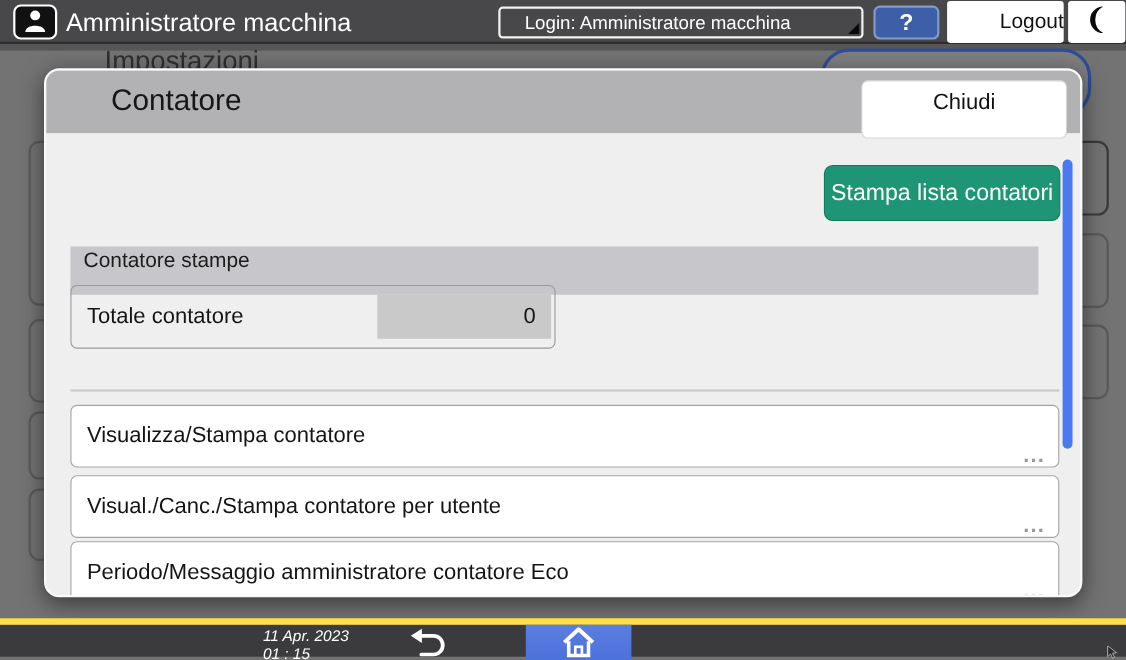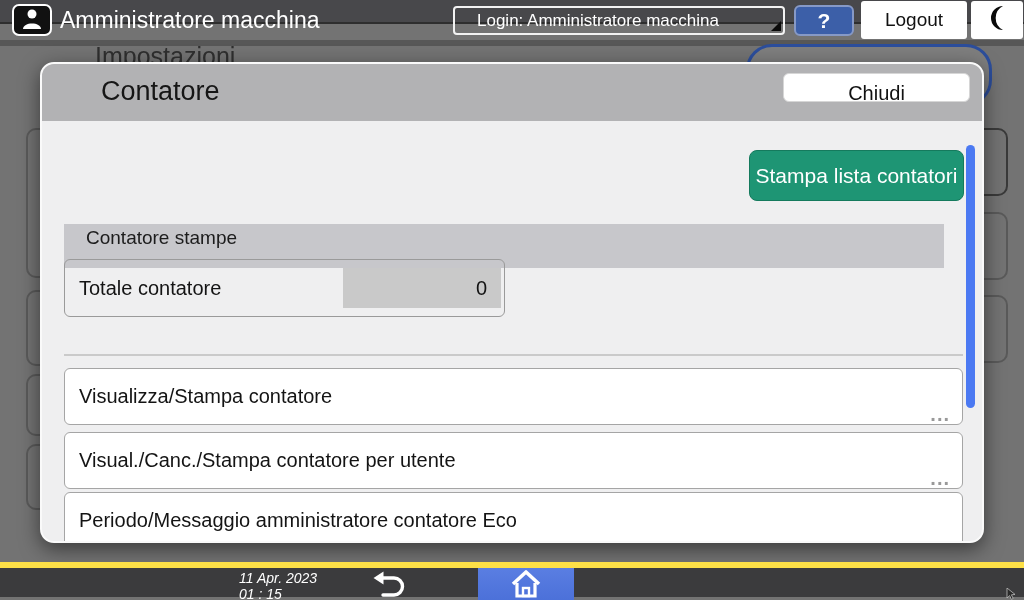--- a/index.html
+++ b/index.html
@@ -6,43 +6,43 @@
     --accent-green:#1e9574; --scrollbar-blue:#4b79f2; --home-blue:#4a6fd8;
     --help-blue:#3c5fa8; --topbar-bg:#48484b; --dim-bg:#737373;
     --dialog-header:#b2b2b4; --dialog-body:#efeff0; --bottombar-bg:#3b3b3d;
   }
   *{margin:0;padding:0;box-sizing:border-box;}
   html,body{background:#222;}
   body{font-family:"Liberation Sans",sans-serif;}
   .screen{position:relative;width:1024px;height:600px;overflow:hidden;background:var(--dim-bg);}
 
   
-  .topbar{position:absolute;left:0;top:0;width:1024px;height:24px;background:var(--topbar-bg);border-bottom:2px solid #2e2e2e;z-index:30;}
+  .topbar{position:absolute;left:0;top:0;width:1024px;height:40px;background:var(--topbar-bg);border-bottom:2px solid #2e2e2e;z-index:30;}
   .user-badge{position:absolute;left:12px;top:4px;width:40px;height:32px;background:#111;border:2px solid #fff;border-radius:7px;display:flex;align-items:center;justify-content:center;}
   .topbar-title{position:absolute;left:60px;top:0;height:40px;line-height:40px;color:#fff;font-size:23px;white-space:nowrap;}
   .login-dd{position:absolute;left:453px;top:6px;width:332px;height:29px;border:2px solid #f2f2f2;border-radius:4px;color:#fff;font-size:17px;line-height:25px;padding-left:22px;background:transparent;}
   .login-dd .fold{position:absolute;right:2px;bottom:2px;width:0;height:0;border-left:10px solid transparent;border-bottom:10px solid #0a0a0a;}
   .help-btn{position:absolute;left:794px;top:5px;width:60px;height:31px;background:var(--help-blue);border:2px solid #8699c6;border-radius:6px;color:#fff;font-size:21px;font-weight:bold;text-align:center;line-height:27px;}
-  .logout-btn{position:absolute;left:861px;top:1px;width:106px;height:38px;background:#fff;border-radius:3px;color:#111;font-size:19px;text-align:center;line-height:38px;}
+  .logout-btn{position:absolute;left:861px;top:1px;width:106px;height:38px;background:#fff;border-radius:3px;color:#111;font-size:19px;text-align:right;line-height:38px;}
   .moon-btn{position:absolute;left:971px;top:1px;width:52px;height:38px;background:#fff;border-radius:3px;display:flex;align-items:center;justify-content:center;}
 
   
   .dim-shade{position:absolute;left:0;top:40px;width:1024px;height:6px;background:#575757;z-index:1;}
   .bg-title{position:absolute;left:95px;top:42px;font-size:25px;color:#2f2f2f;z-index:2;}
   .bg-box{position:absolute;border:2px solid #5a5a5a;border-radius:10px;z-index:2;}
   .bg-search{position:absolute;left:746px;top:44px;width:246px;height:62px;border:3px solid #2c4e9c;border-radius:26px;background:#7e7e7e;z-index:2;}
 
   
   .dialog{position:absolute;left:40px;top:62px;width:944px;height:481px;background:var(--dialog-body);border:2px solid #fafafa;border-radius:14px;box-shadow:0 6px 20px rgba(0,0,0,.5);overflow:hidden;z-index:10;}
   .dialog-header{position:absolute;left:0;top:0;width:100%;height:57px;background:var(--dialog-header);}
   .dialog-title{position:absolute;left:22px;top:0;height:57px;line-height:55px;font-size:27px;color:#161616;margin-left:37px;}
-  .close-btn{position:absolute;right:12px;top:9px;width:187px;height:29px;background:#fff;border:1px solid #d6d6d6;border-radius:6px;font-size:20px;color:#111;text-align:center;line-height:39px;}
+  .close-btn{position:absolute;right:12px;top:9px;width:187px;height:53px;background:#fff;border:1px solid #d6d6d6;border-radius:6px;font-size:20px;color:#111;text-align:center;line-height:39px;}
   .print-list-btn{position:absolute;left:707px;top:86px;width:215px;height:51px;background:var(--accent-green);border:1px solid #157a5d;border-radius:8px;color:#fff;font-size:21px;text-align:center;line-height:49px;}
   .dlg-scrollbar{position:absolute;left:924px;top:81px;width:9px;height:263px;background:var(--scrollbar-blue);border-radius:5px;}
-  .section-bar{position:absolute;left:22px;top:160px;width:880px;height:44px;background:#c7c7cb;font-size:19px;color:#1c1c1c;line-height:28px;padding-left:22px;}
+  .section-bar{position:absolute;left:22px;top:160px;width:880px;height:44px;background:#c7c7cb;font-size:19px;color:#1c1c1c;line-height:28px;padding-left:12px;}
   .total-box{position:absolute;left:22px;top:195px;width:441px;height:58px;border:1px solid #9a9a9a;border-radius:6px;}
   .total-label{position:absolute;left:14px;top:0;height:56px;line-height:56px;font-size:20px;color:#141414;}
   .total-value{position:absolute;left:278px;top:8px;width:158px;height:40px;background:#c9c9c9;font-size:20px;color:#141414;text-align:right;line-height:40px;padding-right:14px;}
   .divider{position:absolute;left:22px;top:290px;width:899px;height:2px;background:#cacaca;}
   .menu-item{position:absolute;left:22px;width:899px;height:57px;background:#fff;border:1px solid #a5a5a5;border-radius:6px;}
   .menu-item .lbl{position:absolute;left:14px;top:0;height:55px;line-height:55px;font-size:20px;color:#141414;white-space:nowrap;}
   .menu-item .more{position:absolute;right:12px;bottom:-2px;font-size:20px;font-weight:bold;color:#999;letter-spacing:1px;}
 
   
   .bottombar{position:absolute;left:0;top:562px;width:1024px;height:35px;background:var(--bottombar-bg);border-top:6px solid #fde047;z-index:30;font-style:italic;}

